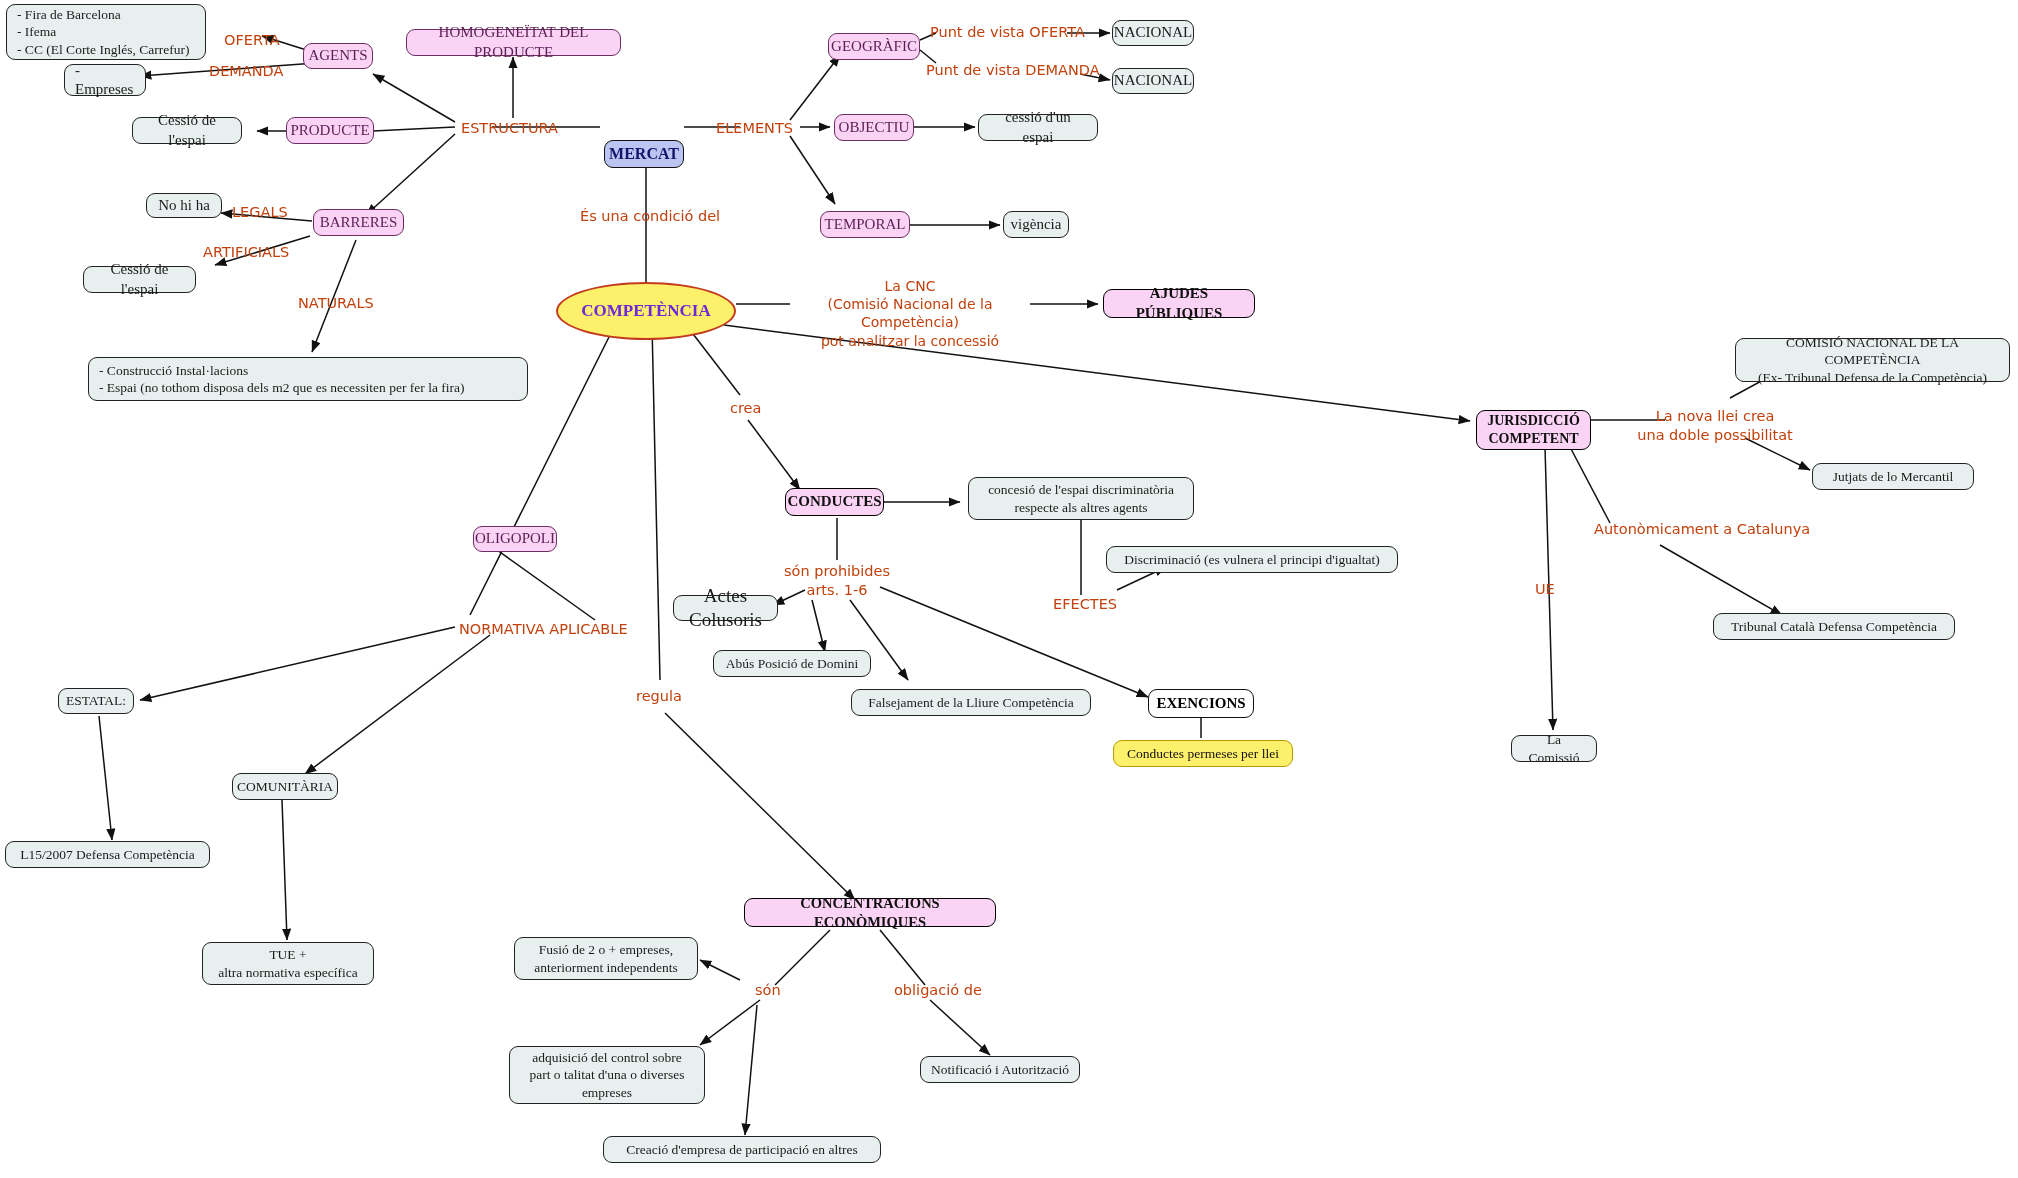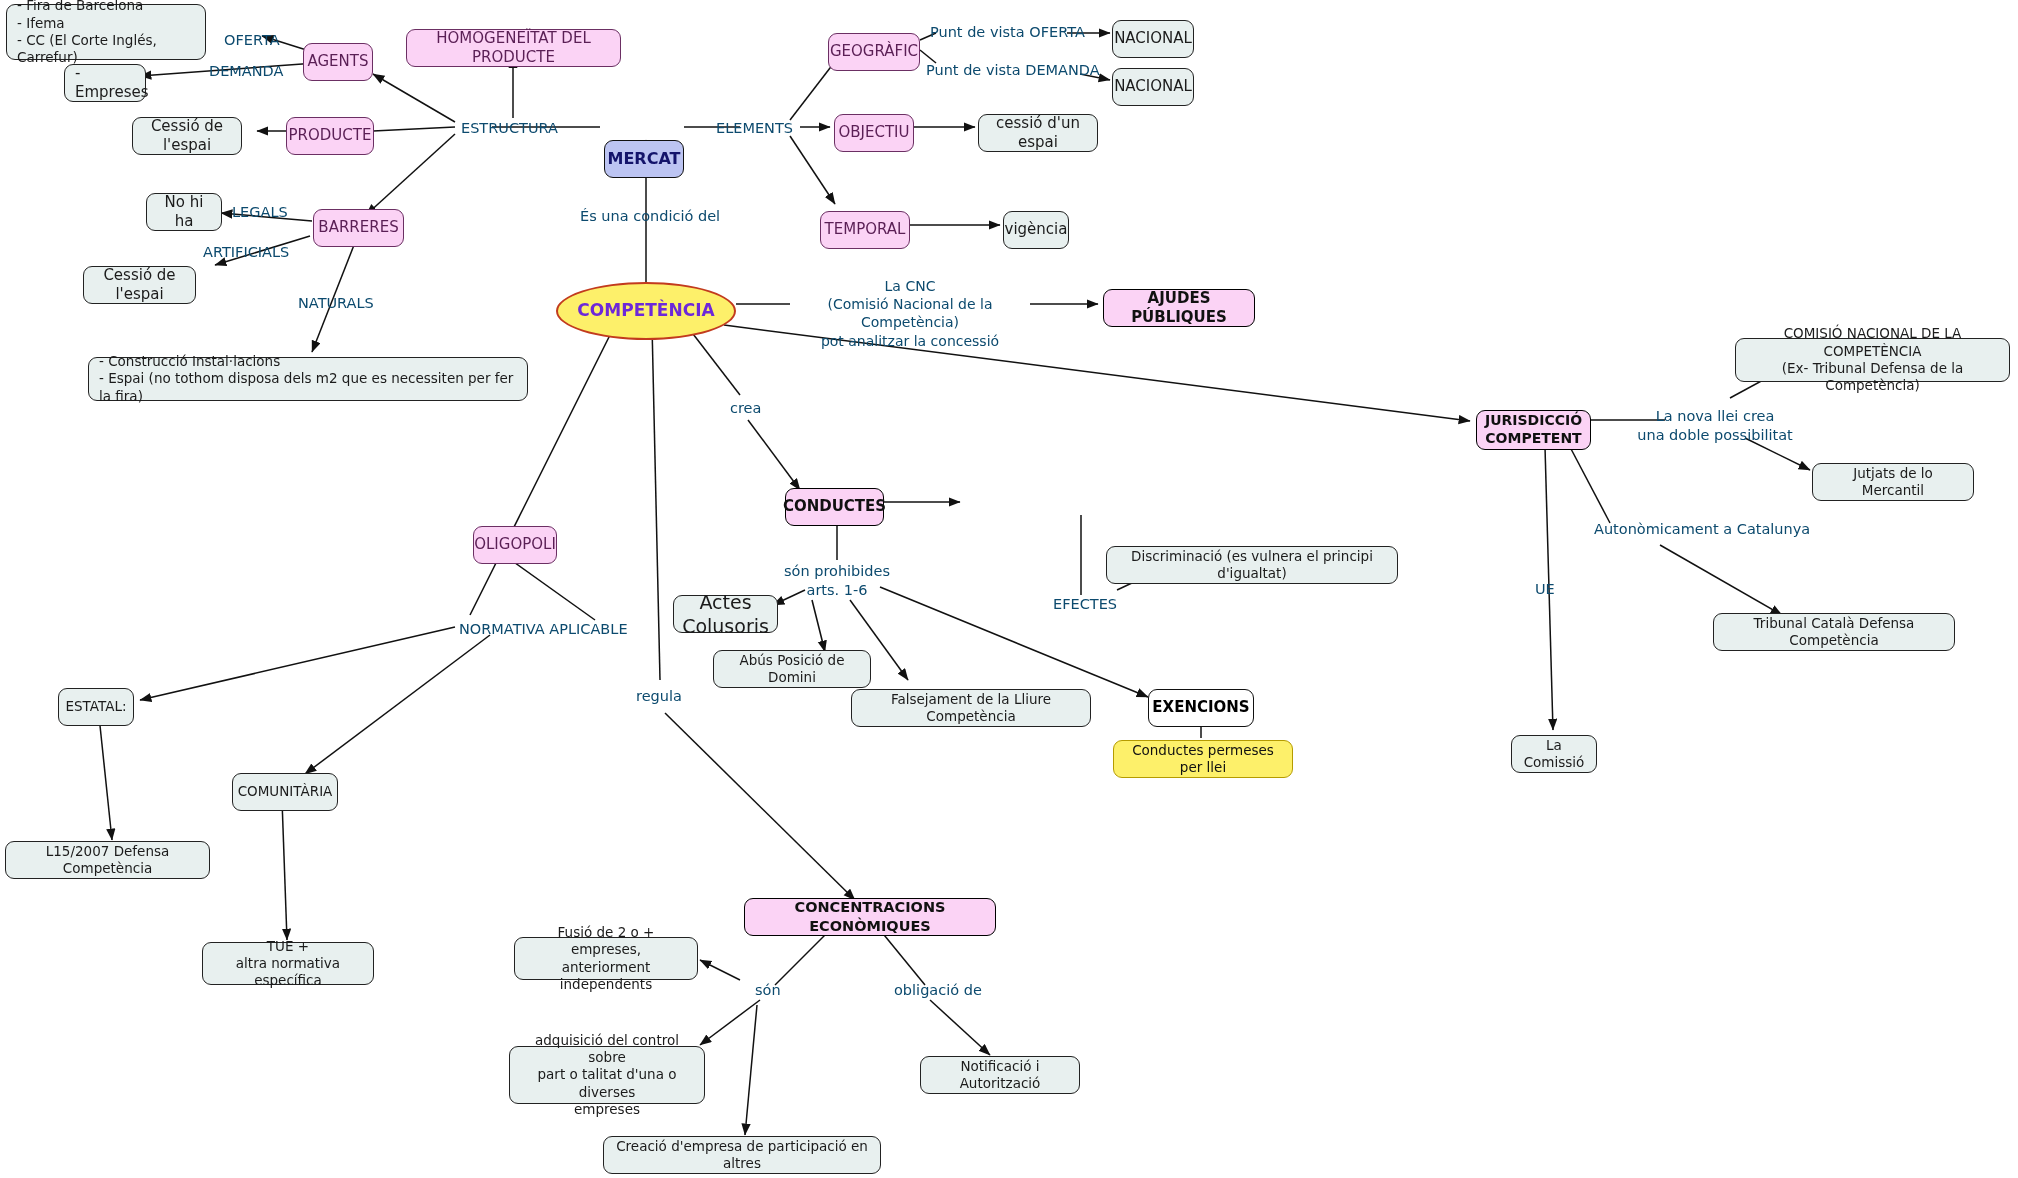--- a/index.html
+++ b/index.html
@@ -1,29 +1,29 @@
 <!DOCTYPE html>
 <html><head>
 <meta charset="utf-8">
 <style>
   html,body{margin:0;padding:0;background:#ffffff;}
   body{font-family:"DejaVu Sans","Liberation Sans",sans-serif;}
   #stage{position:relative;width:2018px;height:1178px;background:#fff;overflow:hidden;}
   svg.edges{position:absolute;left:0;top:0;width:2018px;height:1178px;pointer-events:none;}
   .node{position:absolute;box-sizing:border-box;display:flex;align-items:center;justify-content:center;
-        text-align:center;border:1.4px solid #222;border-radius:9px;padding:18px 10px;line-height:1.28;}
+        text-align:center;border:1.4px solid #222;border-radius:9px;padding:11px 10px;line-height:1.28;font-family:Liberation Serif, serif;}
   .n-plain{background:#e8f0ef;color:#1b1b1b;font-size:15px;}
   .n-plain.left{justify-content:flex-start;text-align:left;}
   .n-pink{background:#fbd3f5;border-color:#6b2f63;color:#5a1f55;font-size:15px;}
   .n-pink-b{background:#fbd3f5;border-color:#000;color:#111;font-size:15px;font-weight:bold;}
   .n-blue{background:#bcc4f2;border-color:#111;color:#14146b;font-size:16px;font-weight:bold;}
   .n-yellow{background:#fdf06a;border:1.5px solid #b59b00;color:#111;font-size:15px;}
   .n-oval{background:#fdf06a;border:2px solid #c23b1e;border-radius:50%;color:#6d28d9;
           font-size:17px;font-weight:bold;}
-  .lbl{position:absolute;font-size:14.5px;color:#0c4a6e;white-space:pre;line-height:1.3;}
+  .lbl{position:absolute;font-size:14.5px;color:#c2410c;white-space:pre;line-height:1.3;}
   .lbl.c{text-align:center;}
 </style>
 </head>
 <body>
 
 <div id="stage">
 
   <svg class="edges" viewBox="0 0 2018 1178">
     <defs>
       <marker id="ah" markerWidth="9" markerHeight="9" refX="7.6" refY="3.1" orient="auto">
@@ -158,20 +158,22 @@
   <div class="node n-plain" style="left:1003px;top:211px;width:66px;height:27px;">vigència</div>
 
   <div class="node n-oval" style="left:556px;top:282px;width:180px;height:58px;">COMPETÈNCIA</div>
 
   <div class="node n-pink-b" style="left:1103px;top:289px;width:152px;height:29px;">AJUDES PÚBLIQUES</div>
 
   <div class="node n-pink" style="left:473px;top:526px;width:84px;height:26px;">OLIGOPOLI</div>
 
   <div class="node n-pink-b" style="left:785px;top:488px;width:99px;height:28px;">CONDUCTES</div>
 
+  <div class="node n-plain" style="left:968px;top:477px;width:226px;height:43px;font-size:13.5px;white-space:pre-line;">concesió de l'espai discriminatòria
+respecte als altres agents</div>
 
   <div class="node n-plain" style="left:1106px;top:546px;width:292px;height:27px;font-size:13.5px;">Discriminació (es vulnera el principi d'igualtat)</div>
 
   <div class="node n-plain" style="left:673px;top:595px;width:105px;height:26px;font-size:19px;">Actes Colusoris</div>
 
   <div class="node n-plain" style="left:713px;top:650px;width:158px;height:27px;font-size:13.5px;">Abús Posició de Domini</div>
 
   <div class="node n-plain" style="left:851px;top:689px;width:240px;height:27px;font-size:13.5px;">Falsejament de la Lliure Competència</div>
 
   <div class="node" style="left:1148px;top:689px;width:106px;height:29px;background:#fff;border:1.6px solid #111;

